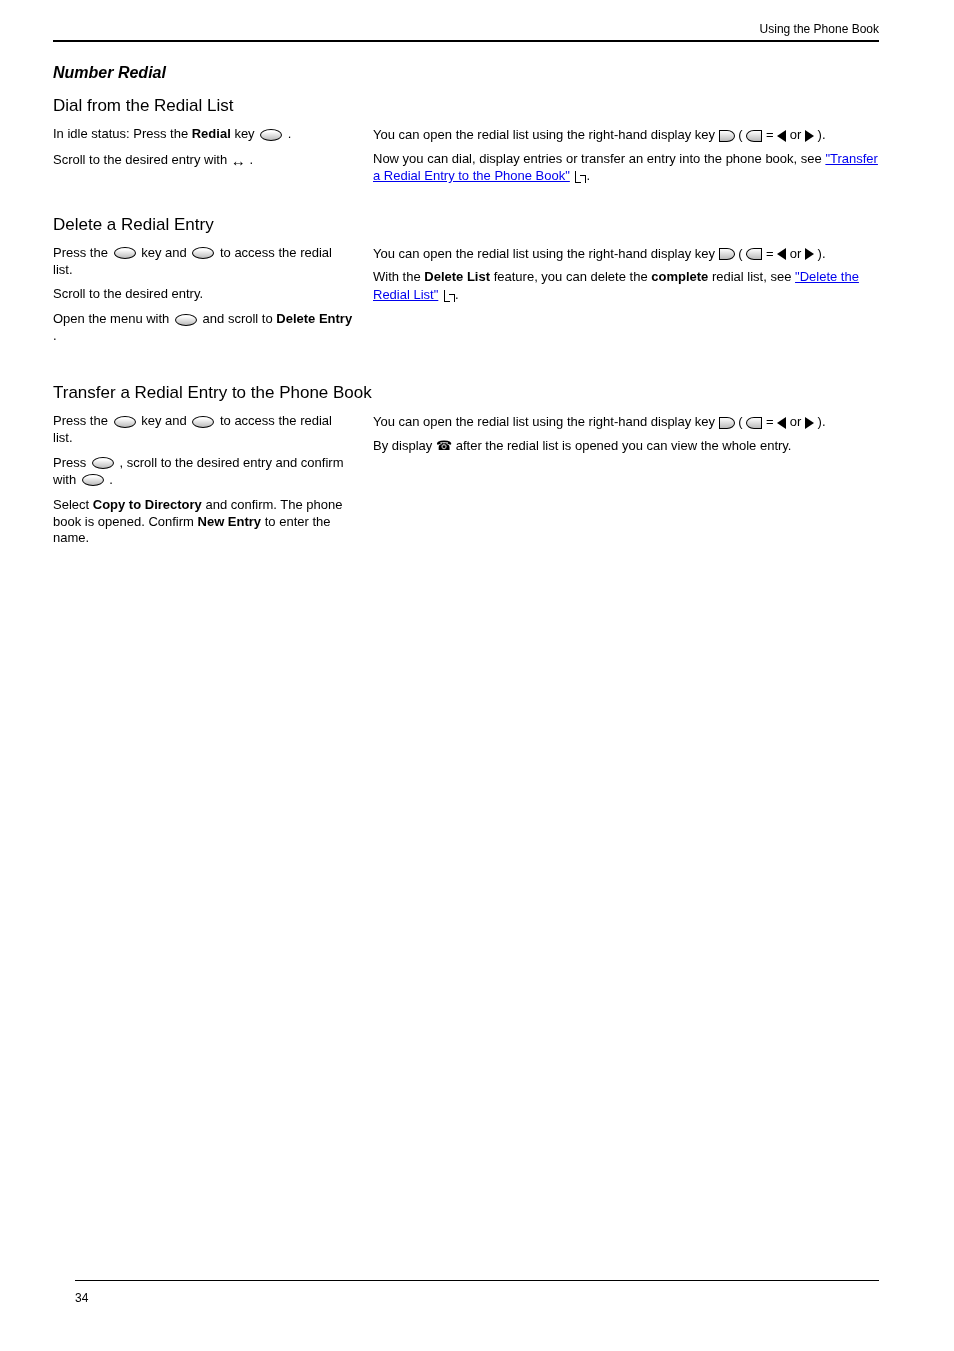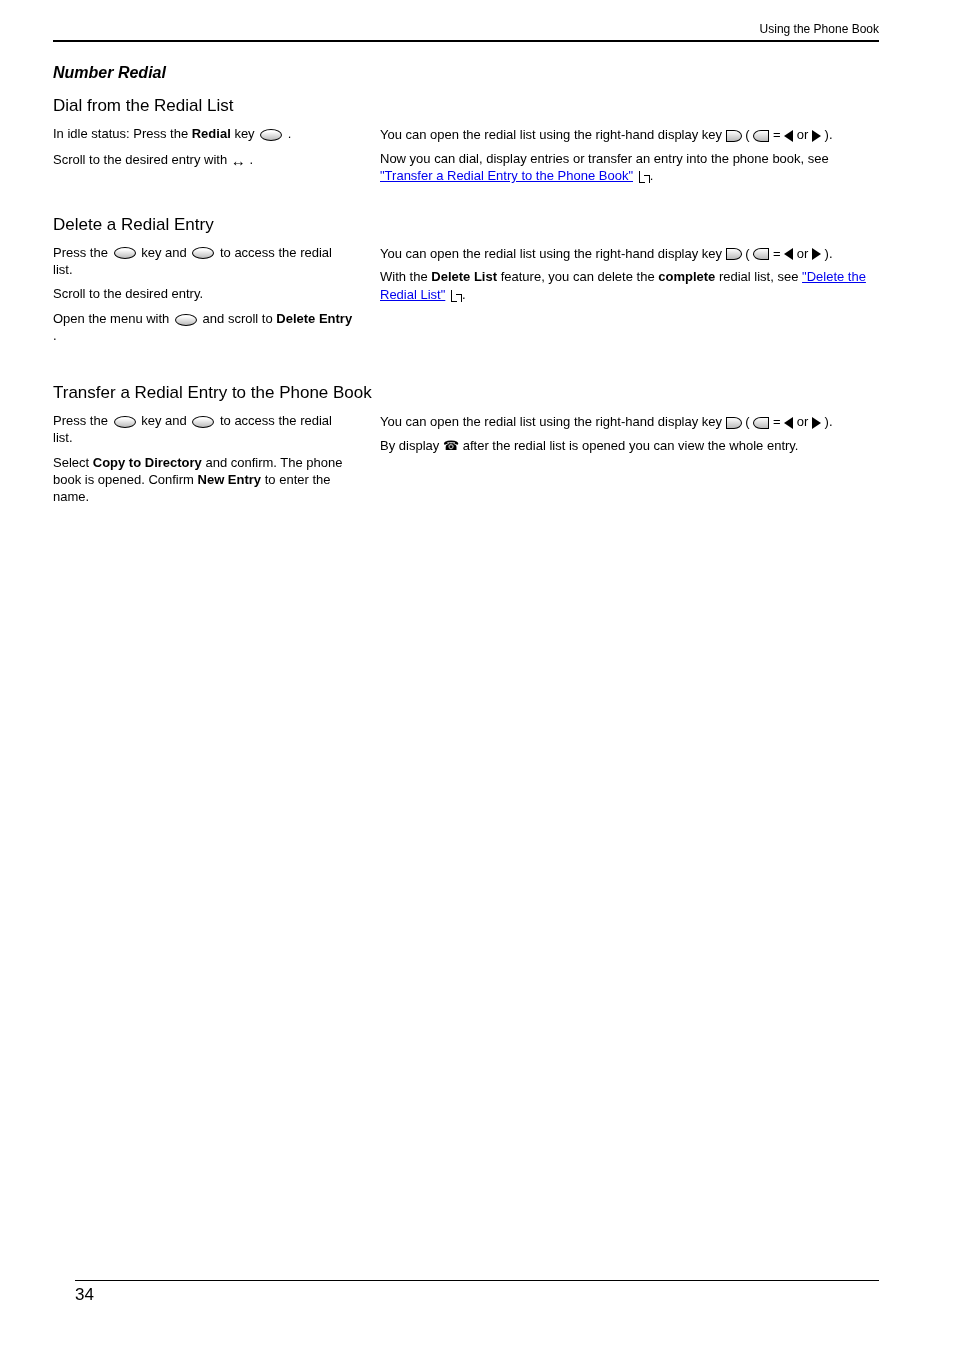--- a/index.html
+++ b/index.html
@@ -25,42 +25,42 @@
     border-top: 1px solid #000;
     position: absolute;
     bottom: 70px;
     left: 75px;
     right: 75px;
   }
   .page-number {
     position: absolute;
     bottom: 46px;
     left: 75px;
-    font-size: 17px;
+    font-size: 12px;
   }
   .header-right {
     text-align: right;
     font-size: 12px;
     margin-top: -50px;
     margin-bottom: 28px;
   }
   .section-title {
     font-size: 16px;
     font-weight: bold;
     margin: 16px 0 6px 0;
     font-style: italic;
   }
   .subsection-title {
     font-size: 17px;
     margin: 14px 0 10px 0;
   }
   .two-col {
     display: flex;
     align-items: flex-start;
-    gap: 27px;
+    gap: 20px;
   }
   .col-left {
     width: 300px;
     flex-shrink: 0;
     font-size: 13px;
     line-height: 1.3;
   }
   .col-right {
     flex: 1;
     font-size: 13px;
@@ -256,20 +256,27 @@
   <div class="two-col">
     <div class="col-left">
       <div class="step">
         <span>Press the </span>
         <span class="oval"></span>
         <span> key and </span>
         <span class="oval"></span>
         <span> to access the redial list.</span>
       </div>
       <div class="step">
+        <span>Press </span>
+        <span class="oval"></span>
+        <span>, scroll to the desired entry and confirm with </span>
+        <span class="oval"></span>
+        <span>.</span>
+      </div>
+      <div class="step">
         <span>Select </span>
         <b>Copy to Directory</b>
         <span> and confirm. The phone book is opened. Confirm </span>
         <b>New Entry</b>
         <span> to enter the name.</span>
       </div>
     </div>
     <div class="col-right">
       <div>
         <span>You can open the redial list using the right-hand display key </span>

